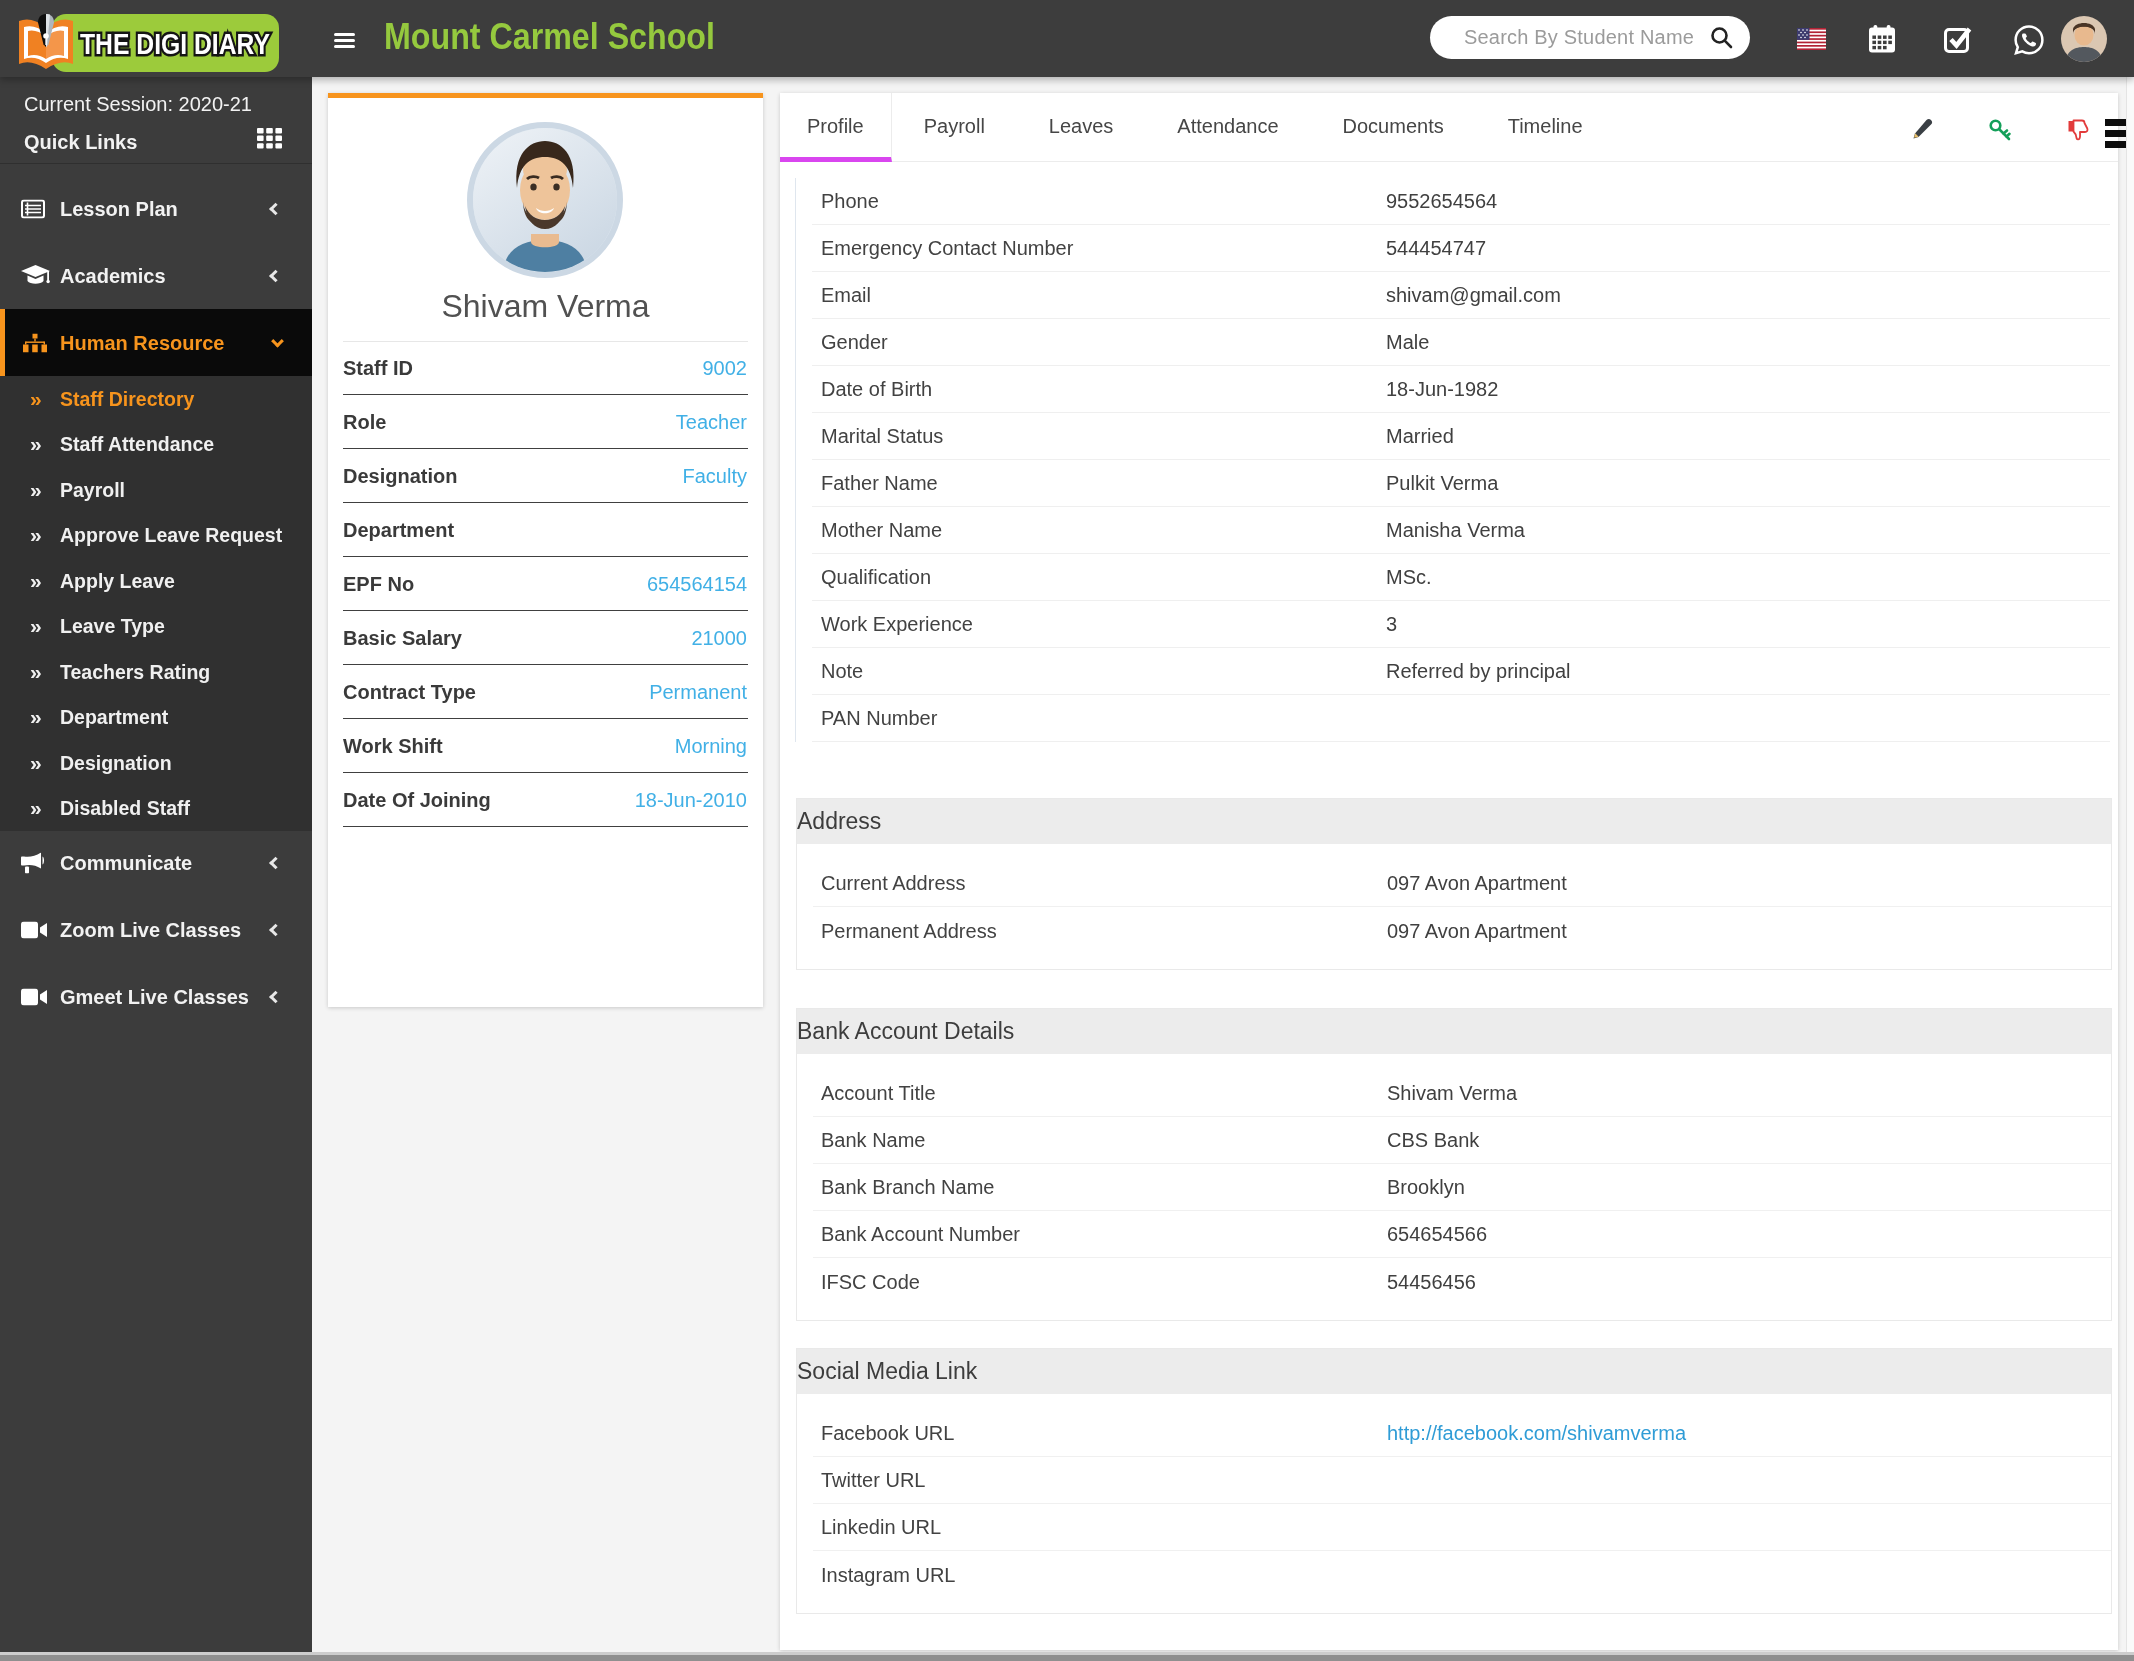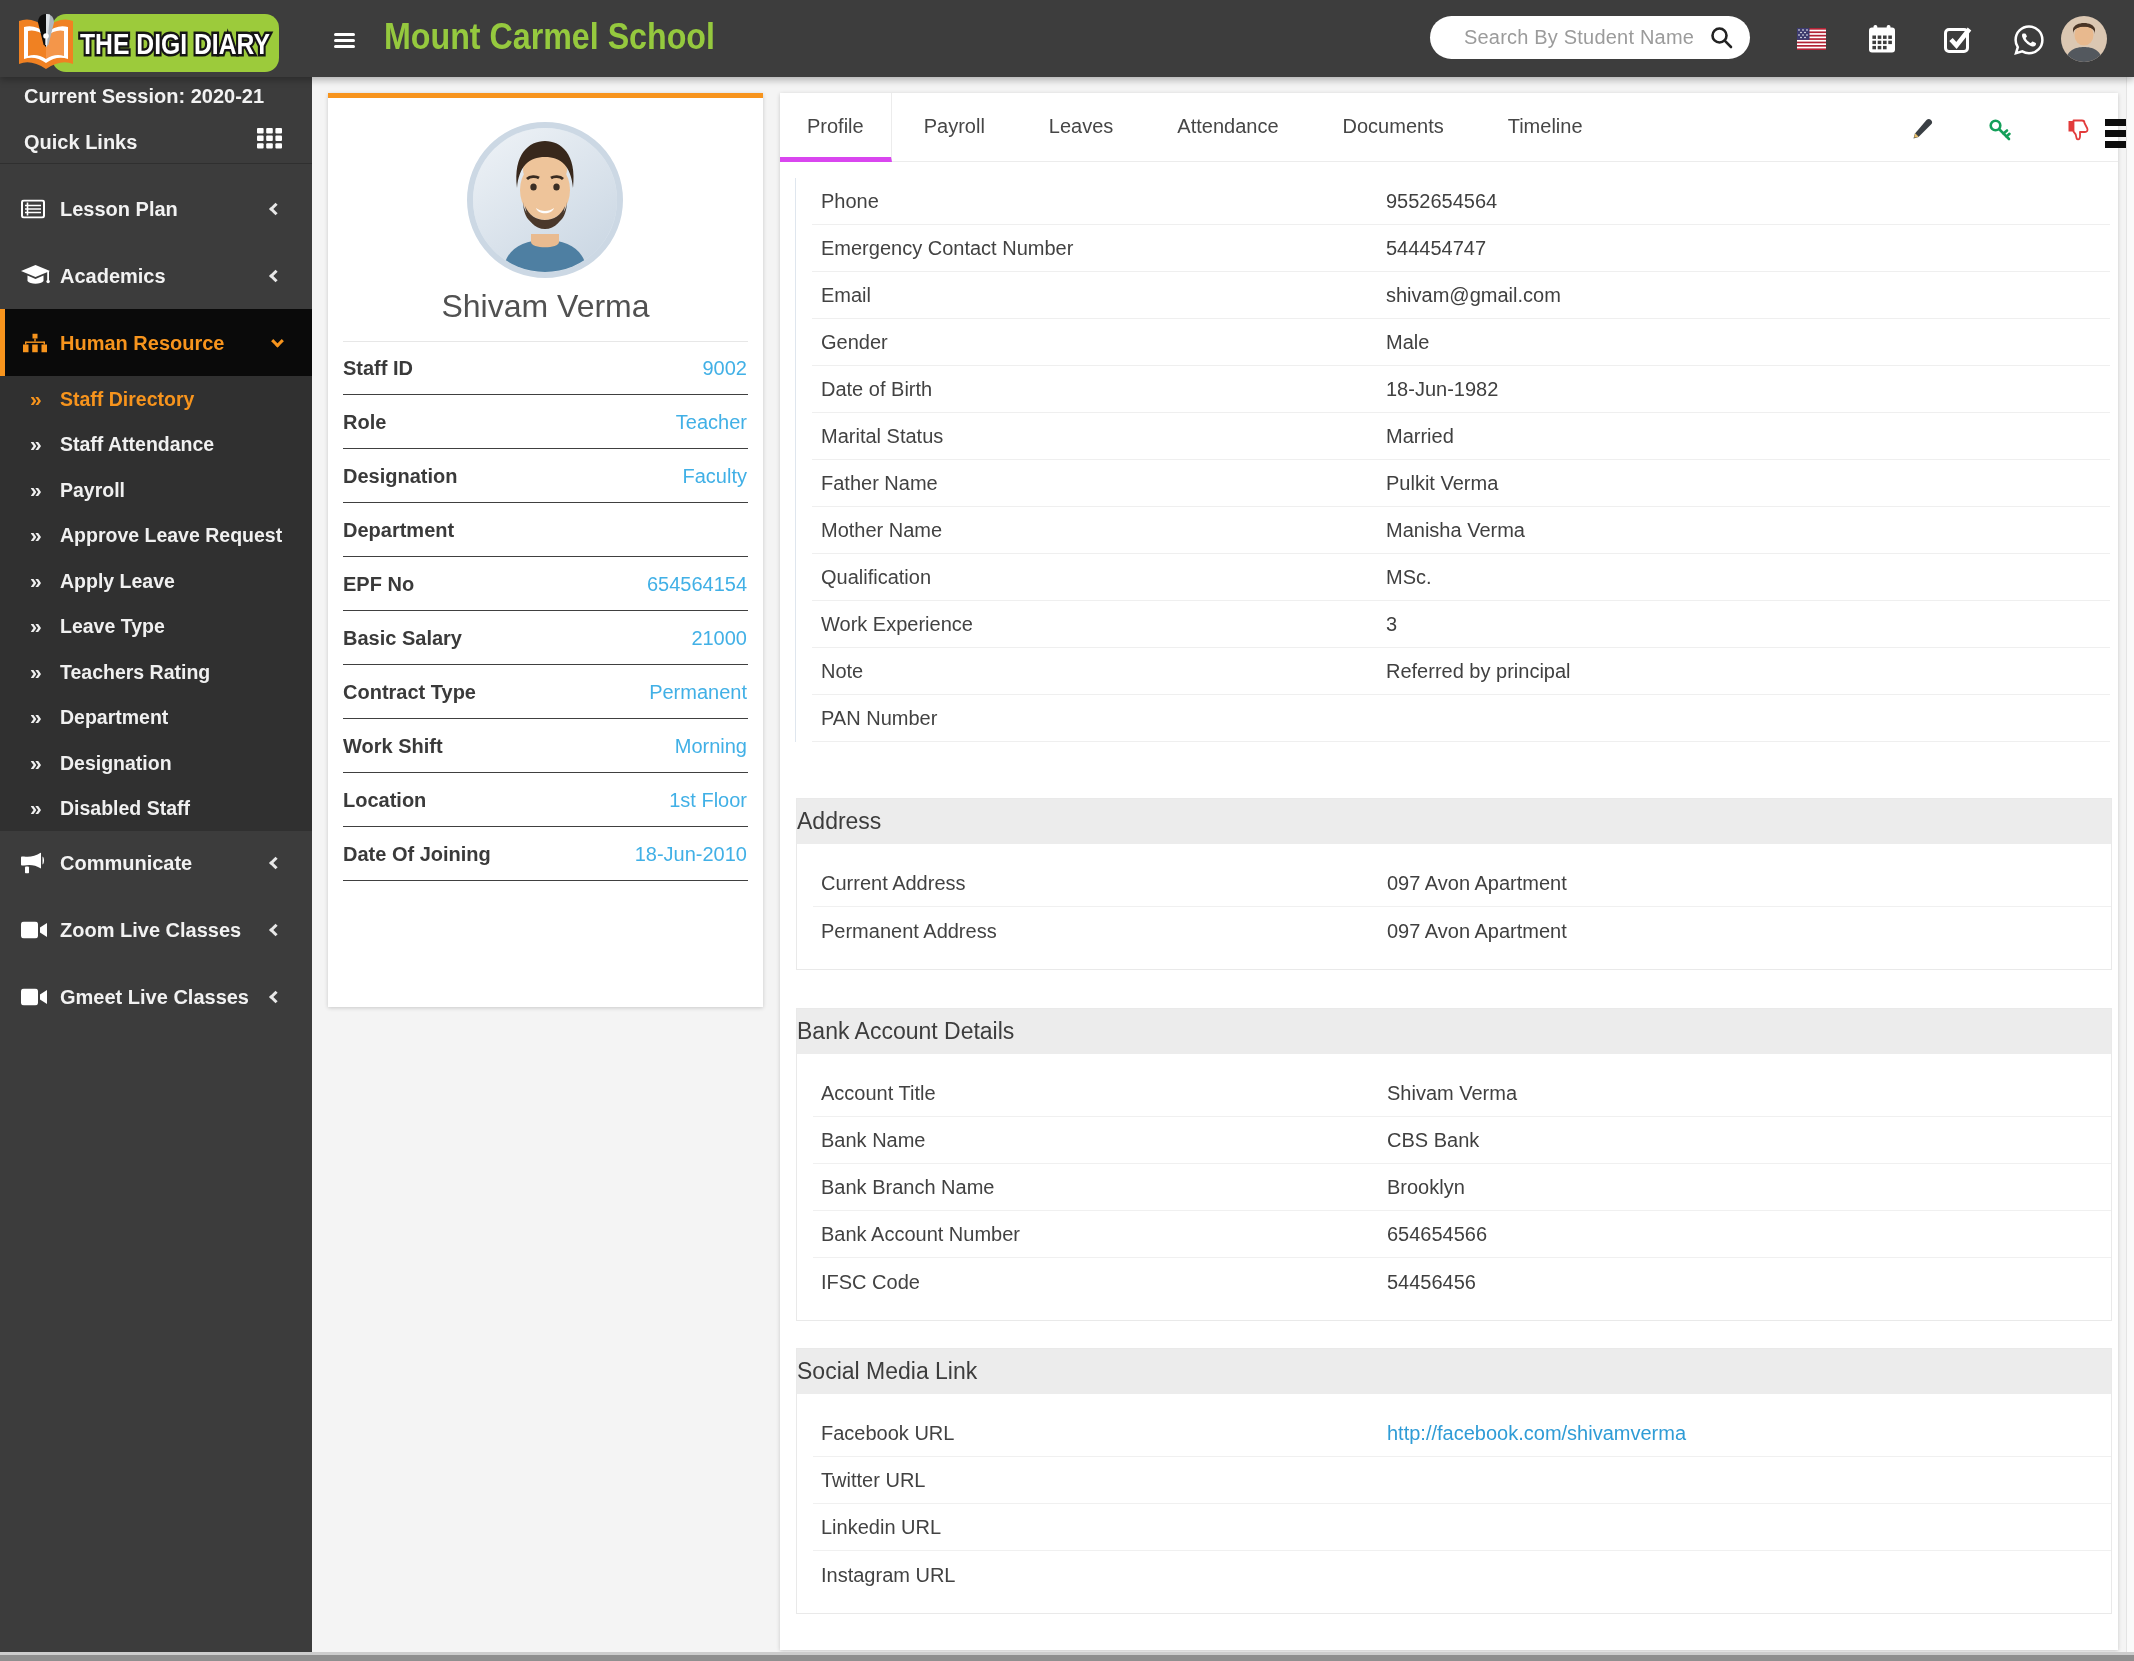--- a/index.html
+++ b/index.html
@@ -12,21 +12,21 @@
 #burger div{height:3.4px;background:#fff;border-radius:2px;margin-bottom:2.4px}
 
 #search{position:absolute;left:1430px;top:16px;width:320px;height:43px;background:#fff;border-radius:22px}
 #search span{position:absolute;left:34px;top:10px;font-size:20px;color:#9b9b9b;letter-spacing:.2px;width:252px;overflow:hidden;white-space:nowrap}
 #search svg{position:absolute;right:16px;top:9px}
 .nbico{position:absolute;top:25px}
 #avatar{position:absolute;left:2061px;top:16px;width:46px;height:46px;border-radius:50%;overflow:hidden}
 
 #sidebar{position:absolute;left:0;top:77px;width:312px;height:1584px;background:#3c3c3c;color:#f2f2f2;z-index:5}
 #sb-top{position:absolute;left:0;top:0;width:312px;height:87px;border-bottom:1px solid #2f2f2f}
-#sb-top .t1{position:absolute;left:24px;top:8px;font-size:20px;font-weight:bold}
+#sb-top .t1{position:absolute;left:24px;top:16px;font-size:20px;font-weight:normal}
 #sb-top .t2{position:absolute;left:24px;top:54px;font-size:20px;font-weight:bold}
 #gridico{position:absolute;left:257px;top:51px}
 .mitem{position:absolute;left:0;width:312px;height:67px}
 .mitem .ic{position:absolute;left:21px;top:50%;transform:translateY(-50%)}
 .mitem .tx{position:absolute;left:60px;top:50%;transform:translateY(-50%);font-size:20px;font-weight:bold;white-space:nowrap}
 .chv{position:absolute;right:32px;top:50%;width:9px;height:9px;border-left:3px solid #e8e8e8;border-bottom:3px solid #e8e8e8;transform:translateY(-50%) rotate(45deg)}
 .chvd{position:absolute;right:30px;top:50%;width:9px;height:9px;border-left:3px solid #f7941d;border-bottom:3px solid #f7941d;transform:translateY(-70%) rotate(-45deg)}
 #hr-item{background:#0a0a0a;border-left:5px solid #f7941d;color:#f7941d}
 #hr-item .tx{left:55px}
 #hr-item .ic{left:18px}
@@ -345,24 +345,20 @@
       </div>
     <div class="lrow">
         <span class="k">Contract Type</span>
         <span class="v">Permanent</span>
       </div>
     <div class="lrow">
         <span class="k">Work Shift</span>
         <span class="v">Morning</span>
       </div>
     <div class="lrow">
-        <span class="k">Location</span>
-        <span class="v">1st Floor</span>
-      </div>
-    <div class="lrow">
         <span class="k">Date Of Joining</span>
         <span class="v">18-Jun-2010</span>
       </div>
   </div>
 </div>
 
 <div id="rcard">
   <div id="tabs">
     <div class="tab act">Profile</div>
     <div class="tab">Payroll</div>

